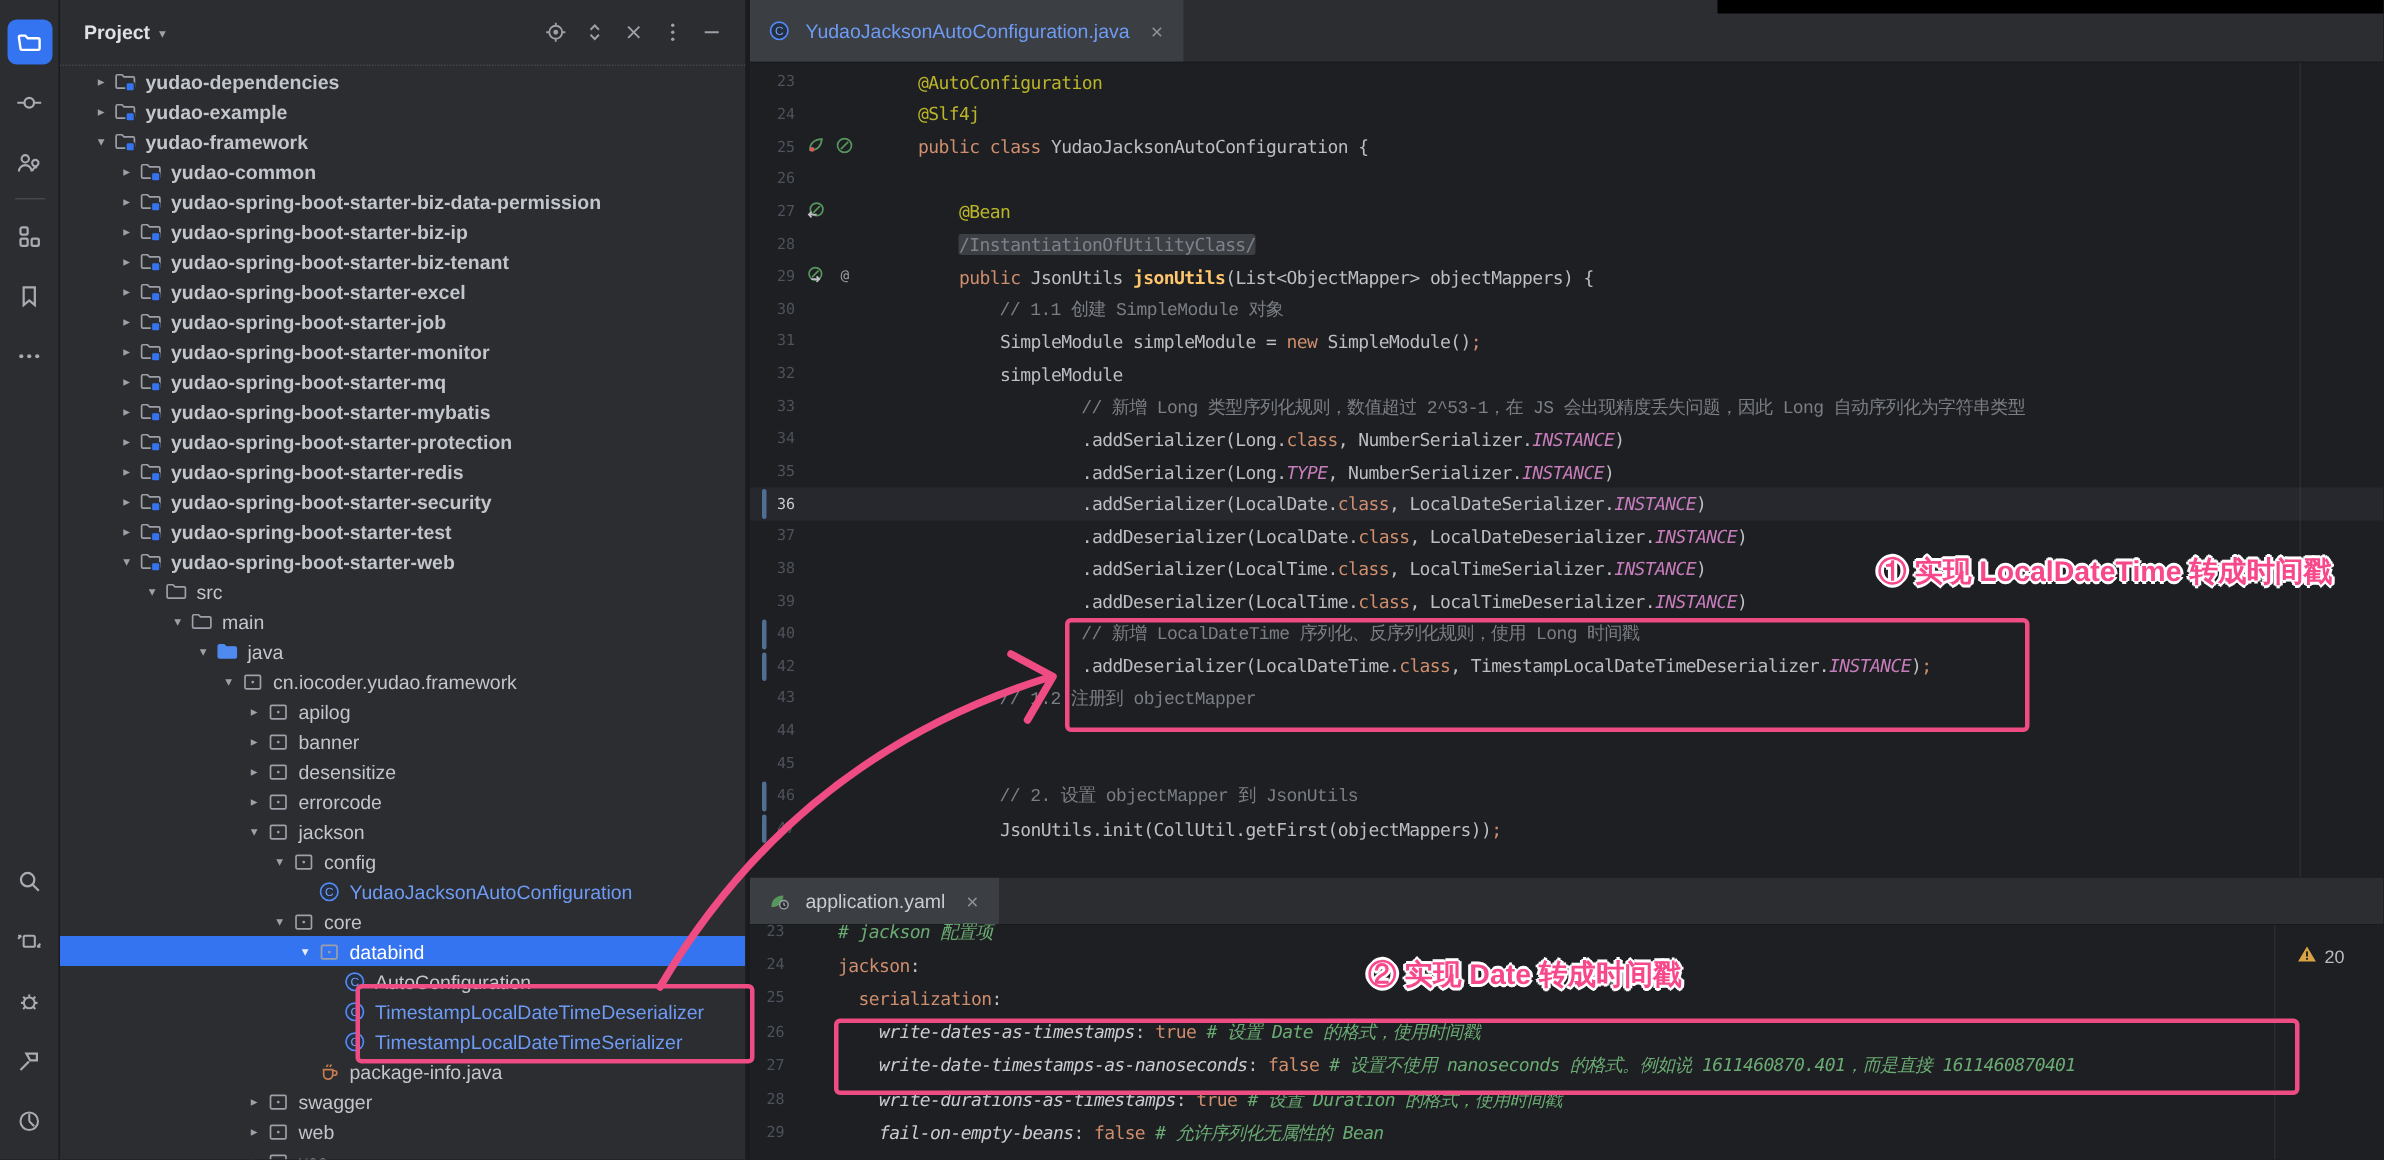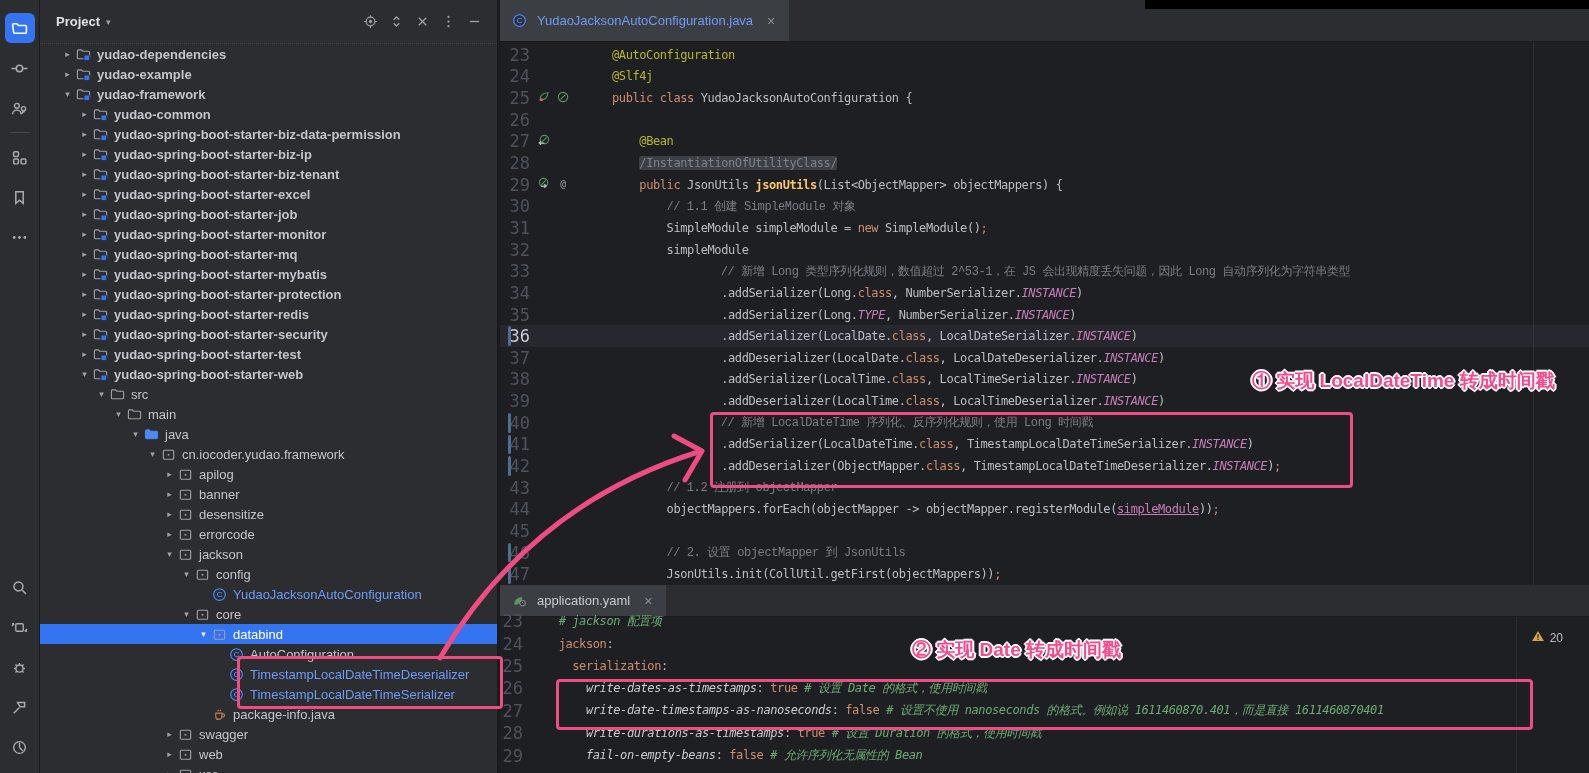--- a/index.html
+++ b/index.html
@@ -63,21 +63,21 @@
   .tab .t-close{color:#8E9297;font-size:14px;line-height:1;padding:2px 4px;}
 
   .code-lines{position:relative;font-family:"DejaVu Sans Mono","Liberation Mono",monospace;
     font-size:12px;letter-spacing:-0.4px;}
   .pane-java .code-lines{padding-top:2px;}
   .pane-yaml .code-lines{margin-top:-7px;}
   .code-line{position:relative;display:flex;align-items:center;white-space:pre;}
   .pane-java .code-line{height:21.65px;}
   .pane-yaml .code-line{height:22.4px;}
   .code-line.cur{background:#26282E;}
-  .code-line .gl{flex:none;width:30px;text-align:right;color:#4D535C;font-size:17px;letter-spacing:0;}
+  .code-line .gl{flex:none;width:30px;text-align:right;color:#4D535C;font-size:10px;letter-spacing:0;}
   .pane-yaml .code-line .gl{width:23px;}
   .code-line.cur .gl{color:#C8CBD2;}
   .code-line .gi{flex:none;display:flex;align-items:center;gap:5px;padding-left:7px;}
   .pane-java .code-line .gi{width:72px;}
   .pane-yaml .code-line .gi{width:0;padding-left:0;}
   .code-line .gi svg{width:14px;height:14px;}
   .code-line .code{padding-left:10px;}
   .pane-yaml .code-line .code{padding-left:22px;}
   .mk{position:absolute;left:8px;top:1px;bottom:1px;width:3px;border-radius:2px;background:#4E6E93;}
 
@@ -647,24 +647,23 @@
           <div class="code-line"><span class="gl">31</span><span class="gi"></span><span class="code"><span class="t-pl">        SimpleModule simpleModule = </span><span class="t-kw">new</span><span class="t-pl"> SimpleModule()</span><span class="t-semi">;</span></span></div>
           <div class="code-line"><span class="gl">32</span><span class="gi"></span><span class="code"><span class="t-pl">        simpleModule</span></span></div>
           <div class="code-line"><span class="gl">33</span><span class="gi"></span><span class="code"><span class="t-cmt">                // 新增 Long 类型序列化规则，数值超过 2^53-1，在 JS 会出现精度丢失问题，因此 Long 自动序列化为字符串类型</span></span></div>
           <div class="code-line"><span class="gl">34</span><span class="gi"></span><span class="code"><span class="t-pl">                .addSerializer(Long.</span><span class="t-kw">class</span><span class="t-pl">, NumberSerializer.</span><span class="t-fld">INSTANCE</span><span class="t-pl">)</span></span></div>
           <div class="code-line"><span class="gl">35</span><span class="gi"></span><span class="code"><span class="t-pl">                .addSerializer(Long.</span><span class="t-fld">TYPE</span><span class="t-pl">, NumberSerializer.</span><span class="t-fld">INSTANCE</span><span class="t-pl">)</span></span></div>
           <div class="code-line cur"><div class="mk"></div><span class="gl">36</span><span class="gi"></span><span class="code"><span class="t-pl">                .addSerializer(LocalDate.</span><span class="t-kw">class</span><span class="t-pl">, LocalDateSerializer.</span><span class="t-fld">INSTANCE</span><span class="t-pl">)</span></span></div>
           <div class="code-line"><span class="gl">37</span><span class="gi"></span><span class="code"><span class="t-pl">                .addDeserializer(LocalDate.</span><span class="t-kw">class</span><span class="t-pl">, LocalDateDeserializer.</span><span class="t-fld">INSTANCE</span><span class="t-pl">)</span></span></div>
           <div class="code-line"><span class="gl">38</span><span class="gi"></span><span class="code"><span class="t-pl">                .addSerializer(LocalTime.</span><span class="t-kw">class</span><span class="t-pl">, LocalTimeSerializer.</span><span class="t-fld">INSTANCE</span><span class="t-pl">)</span></span></div>
           <div class="code-line"><span class="gl">39</span><span class="gi"></span><span class="code"><span class="t-pl">                .addDeserializer(LocalTime.</span><span class="t-kw">class</span><span class="t-pl">, LocalTimeDeserializer.</span><span class="t-fld">INSTANCE</span><span class="t-pl">)</span></span></div>
           <div class="code-line"><div class="mk"></div><span class="gl">40</span><span class="gi"></span><span class="code"><span class="t-cmt">                // 新增 LocalDateTime 序列化、反序列化规则，使用 Long 时间戳</span></span></div>
-          <div class="code-line"><div class="mk"></div><span class="gl">41</span><span class="gi"></span><span class="code"><span class="t-pl">                .addSerializer(LocalDateTime.</span><span class="t-kw">class</span><span class="t-pl">, TimestampLocalDateTimeSerializer.</span><span class="t-fld">INSTANCE</span><span class="t-pl">)</span></span></div>
-          <div class="code-line"><div class="mk"></div><span class="gl">42</span><span class="gi"></span><span class="code"><span class="t-pl">                .addDeserializer(ObjectMapper.</span><span class="t-kw">class</span><span class="t-pl">, TimestampLocalDateTimeDeserializer.</span><span class="t-fld">INSTANCE</span><span class="t-pl">)</span><span class="t-semi">;</span></span></div>
+          <div class="code-line"><div class="mk"></div><span class="gl">42</span><span class="gi"></span><span class="code"><span class="t-pl">                .addDeserializer(LocalDateTime.</span><span class="t-kw">class</span><span class="t-pl">, TimestampLocalDateTimeDeserializer.</span><span class="t-fld">INSTANCE</span><span class="t-pl">)</span><span class="t-semi">;</span></span></div>
           <div class="code-line"><span class="gl">43</span><span class="gi"></span><span class="code"><span class="t-cmt">        // 1.2 注册到 objectMapper</span></span></div>
-          <div class="code-line"><span class="gl">44</span><span class="gi"></span><span class="code"><span class="t-pl">        objectMappers.forEach(objectMapper -&gt; objectMapper.registerModule(</span><span class="t-lnk">simpleModule</span><span class="t-pl">))</span><span class="t-semi">;</span></span></div>
+          <div class="code-line"><span class="gl">44</span><span class="gi"></span></div>
           <div class="code-line"><span class="gl">45</span><span class="gi"></span><span class="code"></span></div>
           <div class="code-line"><div class="mk"></div><span class="gl">46</span><span class="gi"></span><span class="code"><span class="t-cmt">        // 2. 设置 objectMapper 到 JsonUtils</span></span></div>
           <div class="code-line"><div class="mk"></div><span class="gl">47</span><span class="gi"></span><span class="code"><span class="t-pl">        JsonUtils.init(CollUtil.getFirst(objectMappers))</span><span class="t-semi">;</span></span></div>
         </div>
       <div class="margin-guide" style="left:1033px;top:42px;"></div>
     </div>
 
     <div class="pane pane-yaml">
       <div class="tabbar">
         <div class="tab">

